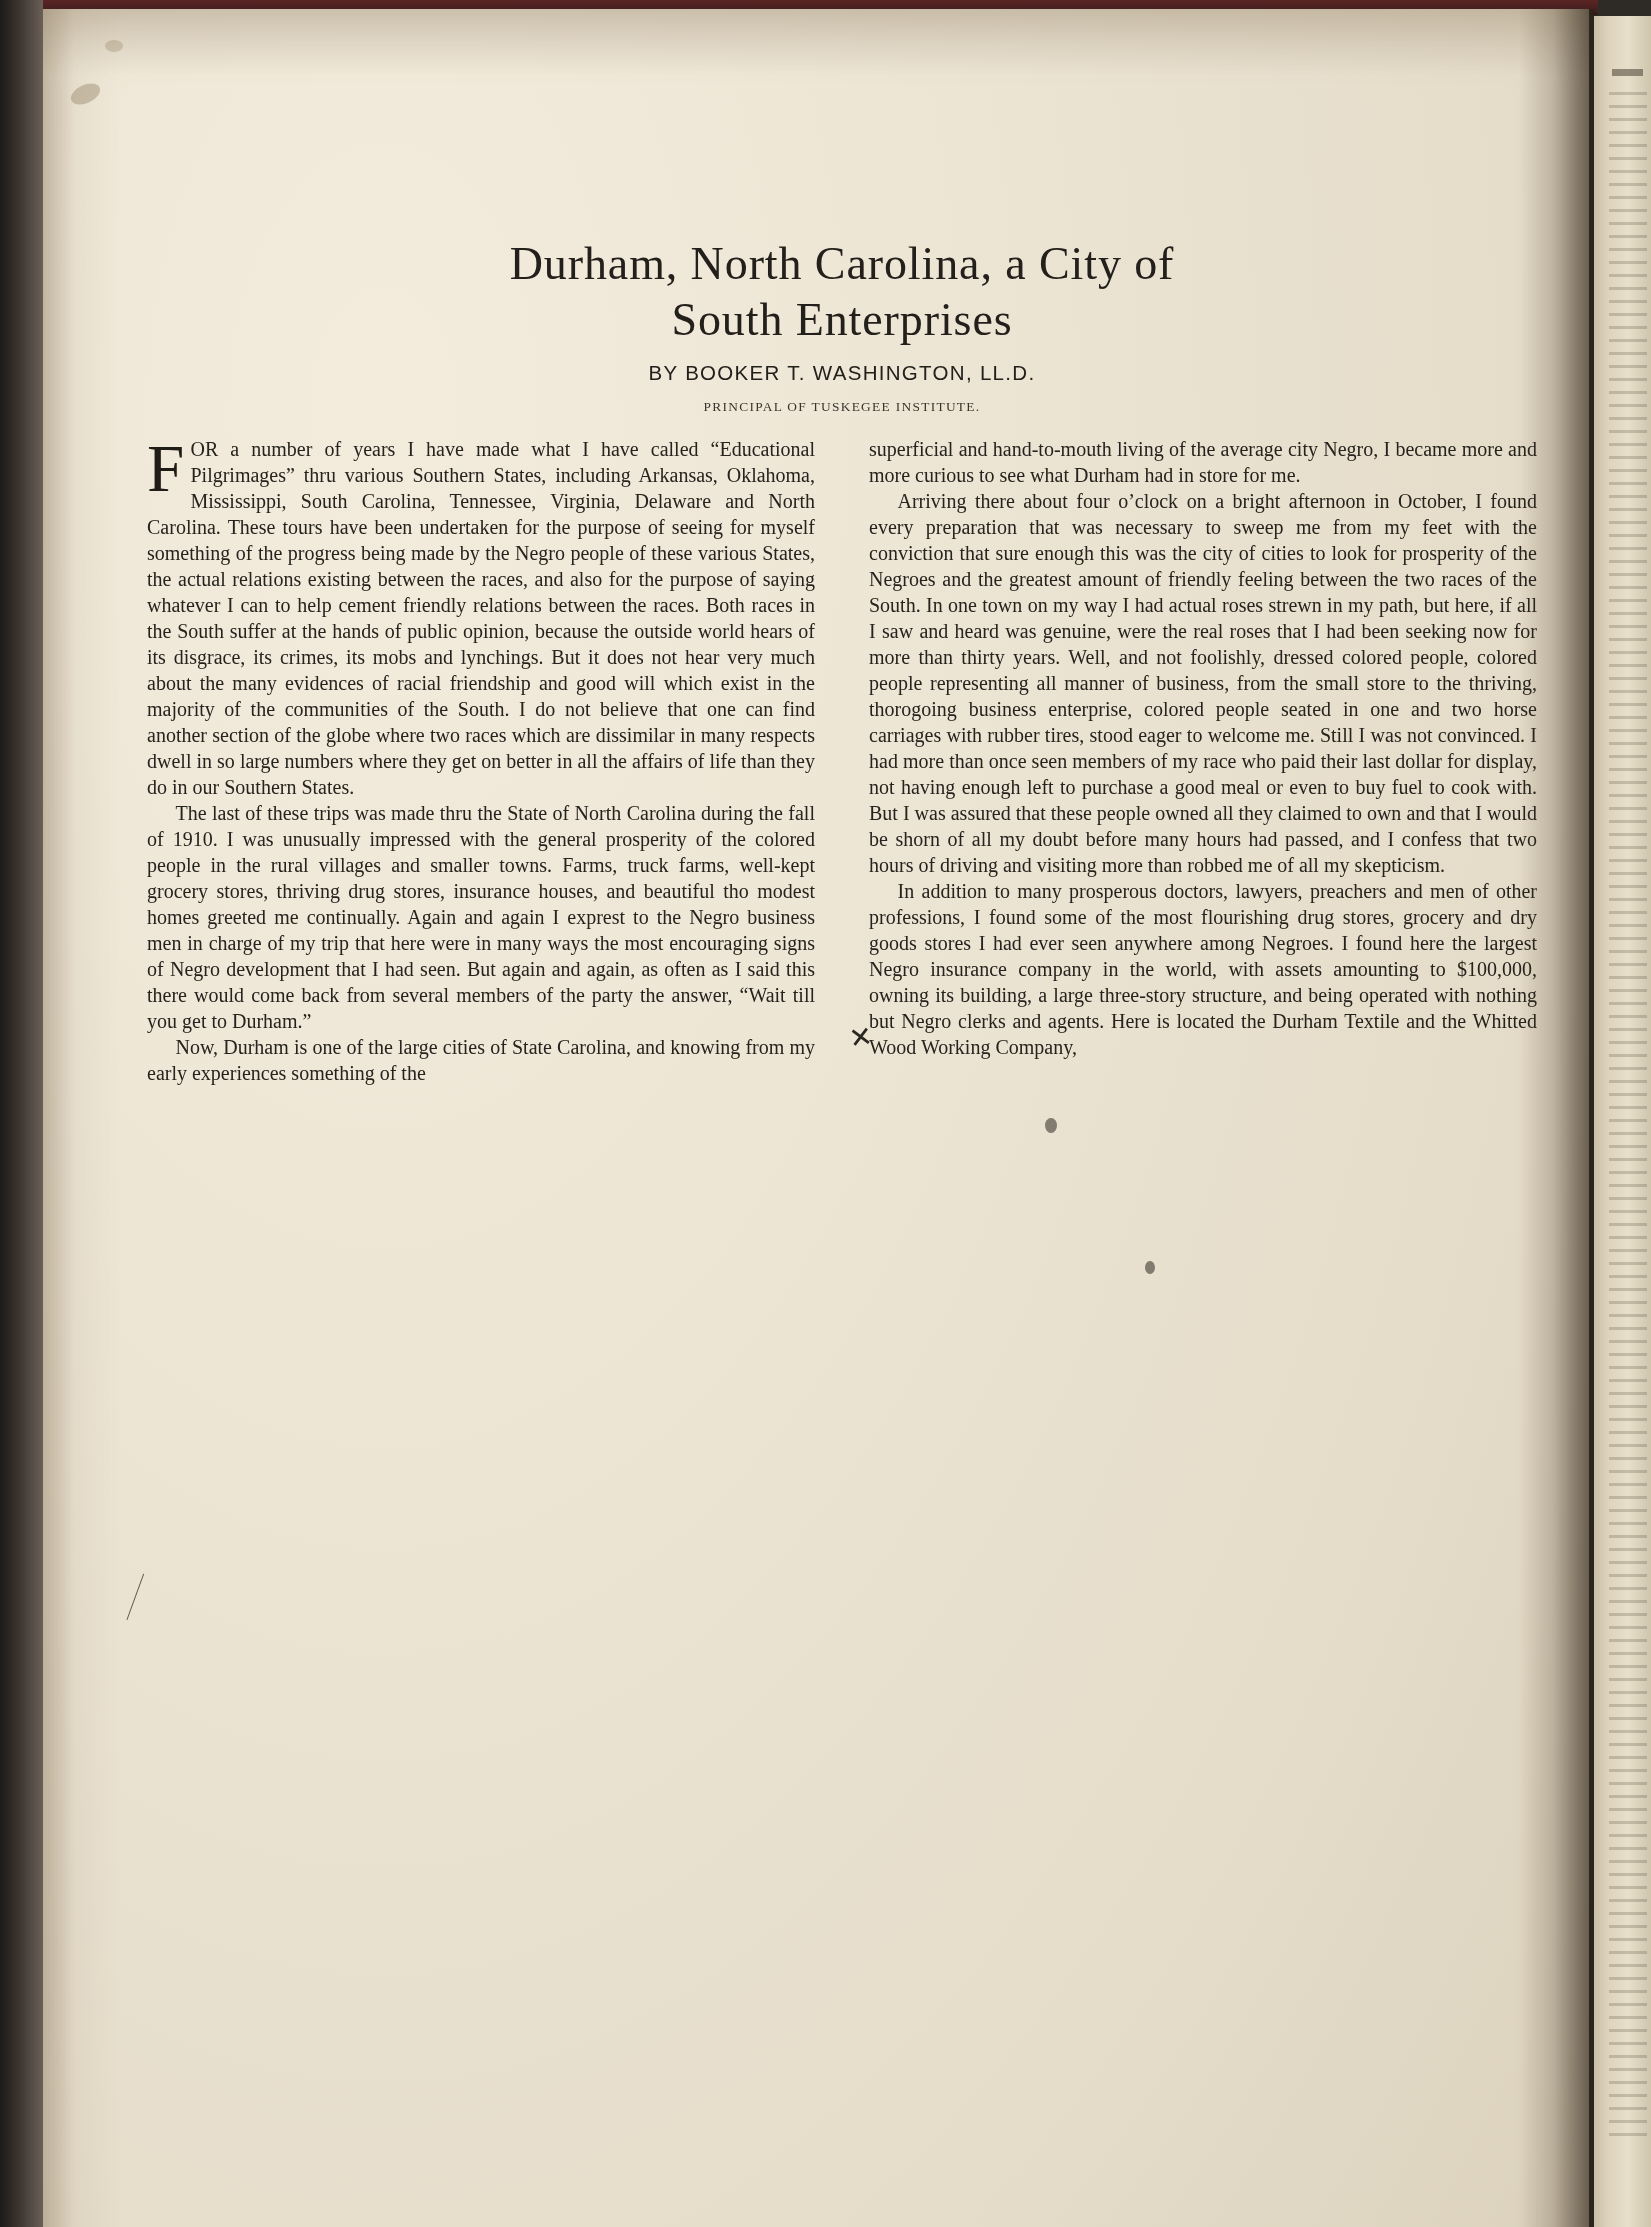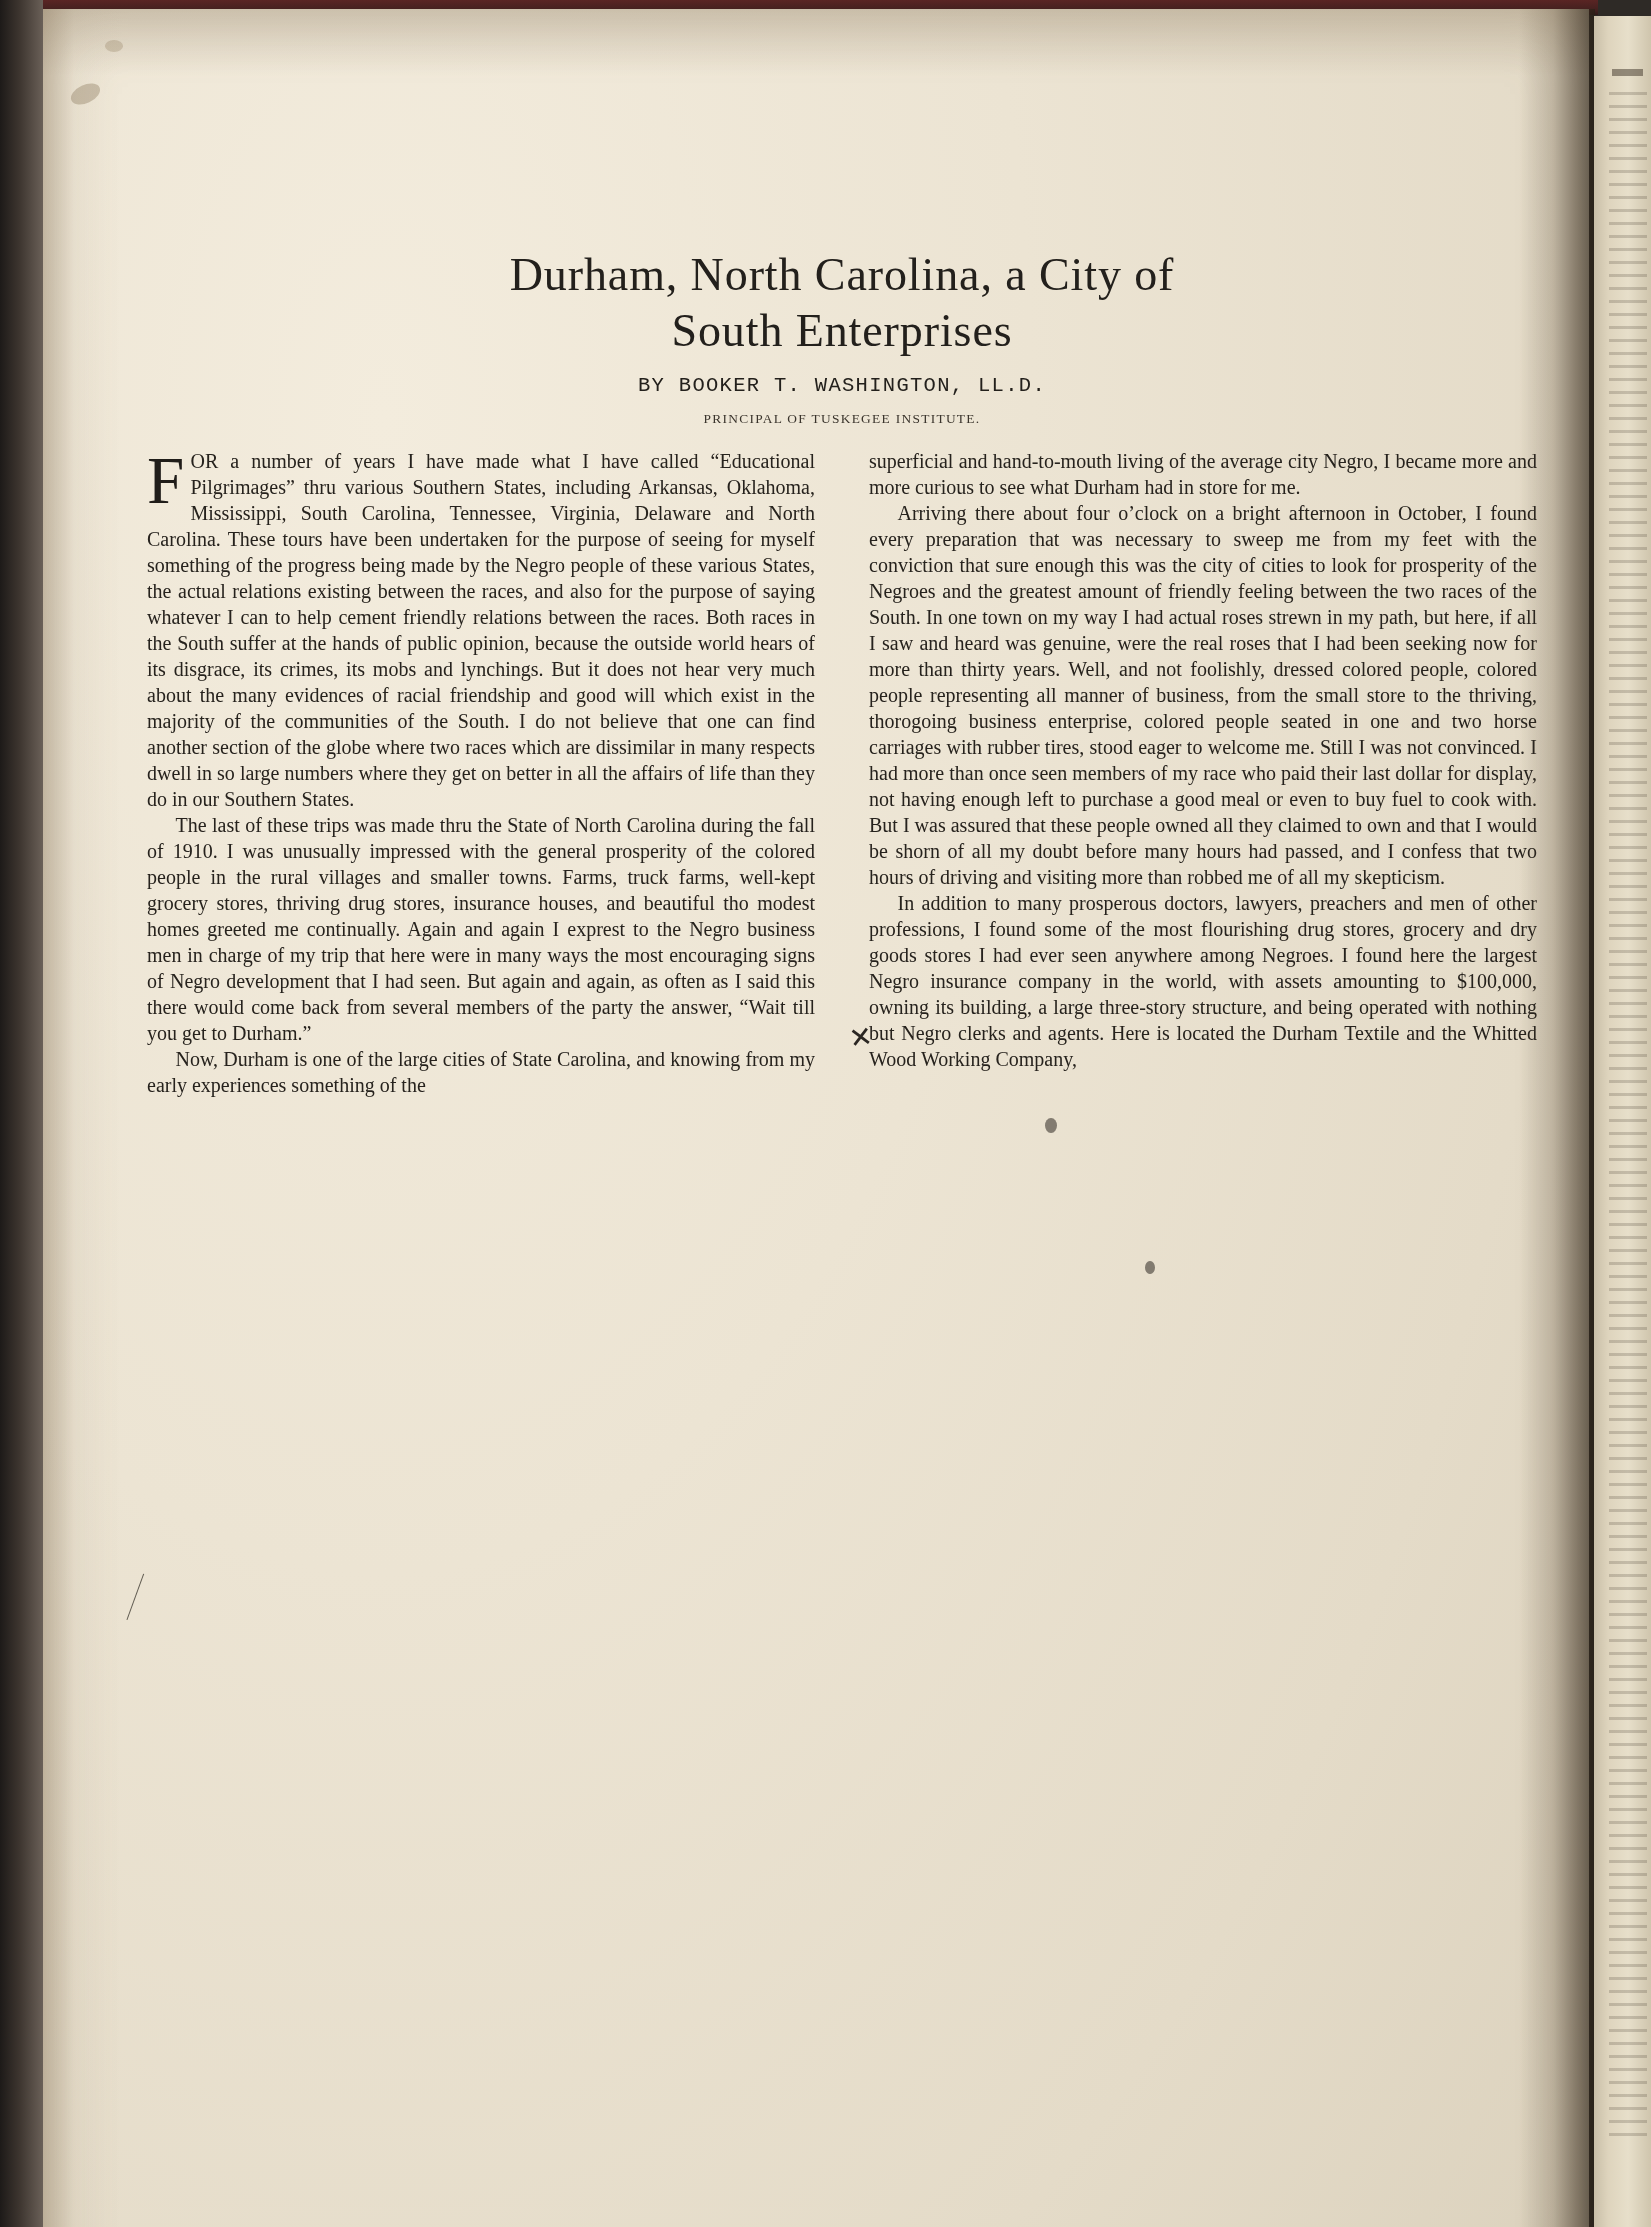--- a/index.html
+++ b/index.html
@@ -115,28 +115,28 @@
   }
 
   .title {
     text-align: center;
     font-size: 46px;
     line-height: 1.22;
     letter-spacing: 0.9px;
     color: #23201c;
     font-family: "Liberation Serif", serif;
     font-weight: normal;
-    margin: 15px;
+    margin: 4px;
   }
   .title .ln2 { display: block; }
 
   .byline {
     text-align: center;
-    margin-top: 6px;
-    font-family: Liberation Mono, monospace;
+    margin-top: 13px;
+    font-family: Liberation Sans, sans-serif;
     font-size: 20.5px;
     letter-spacing: 1.3px;
     color: #23201c;
   }
   .subline {
     text-align: center;
     margin-top: 14px;
     font-family: "Liberation Serif", serif;
     font-size: 13.4px;
     letter-spacing: 1.3px;

